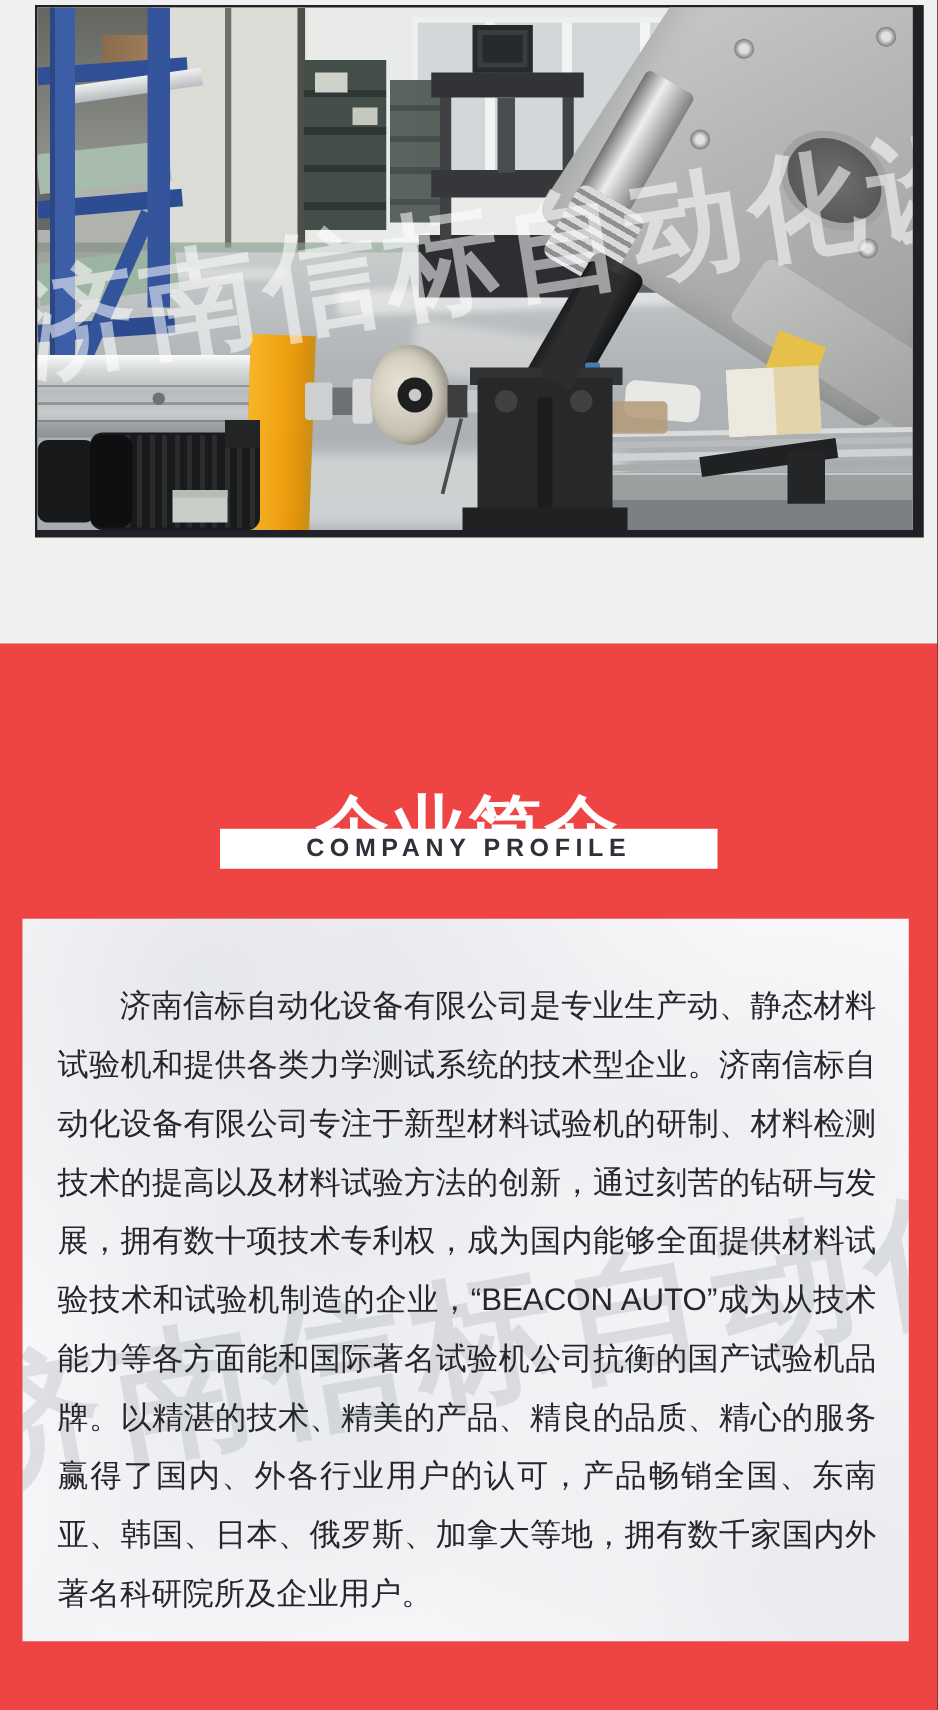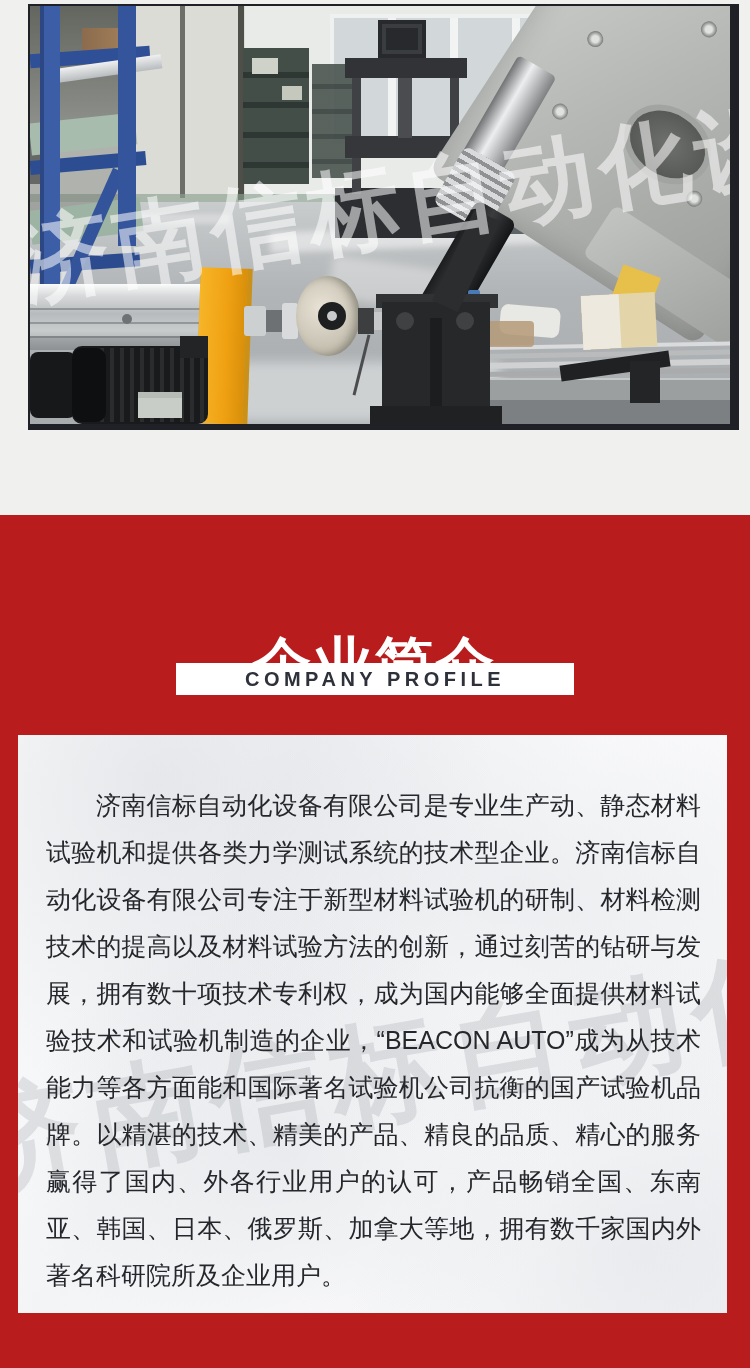--- a/index.html
+++ b/index.html
@@ -105,21 +105,21 @@
   .blue-beam1{left:0;top:44px;width:120px;height:14px;background:#2f4f96;transform:rotate(-4deg);}
   .green-shelf1{left:0;top:112px;width:106px;height:32px;background:#a8bcae;transform:rotate(-6deg);}
   .blue-beam2{left:0;top:150px;width:116px;height:14px;background:#2d4d92;transform:rotate(-5deg);}
   .green-shelf2{left:0;top:198px;width:112px;height:34px;background:#9db3a3;transform:rotate(-7deg);}
   .blue-beam3{left:0;top:250px;width:110px;height:14px;background:#2c4a8e;transform:rotate(-4deg);}
   .blue-brace{left:52px;top:158px;width:13px;height:150px;background:#33539b;transform:rotate(24deg);}
 
   .photo-watermark{left:-18px;top:118px;width:1000px;font-size:92px;font-weight:bold;letter-spacing:6px;color:rgba(255,255,255,.55);transform:rotate(-9deg);white-space:nowrap;}
 
   
-  .profile{position:absolute;left:0;top:515px;width:750px;height:853px;background:#b91c1c;}
+  .profile{position:absolute;left:0;top:515px;width:750px;height:853px;background:#ef4444;}
   .profile-title{position:absolute;left:0;top:78px;width:750px;text-align:center;color:#ffffff;font-size:58px;line-height:64px;font-weight:bold;letter-spacing:3px;}
   .subtitle-box{position:absolute;left:176px;top:148px;width:398px;height:32px;background:#ffffff;display:flex;align-items:center;justify-content:center;}
   .subtitle-text{color:#2e313a;font-size:20px;font-weight:bold;letter-spacing:4.5px;white-space:nowrap;}
 
   .card{position:absolute;left:18px;top:220px;width:709px;height:578px;overflow:hidden;
     background:
       radial-gradient(ellipse at 20% 8%, rgba(186,192,199,.28), transparent 42%),
       radial-gradient(ellipse at 72% 28%, rgba(178,184,192,.22), transparent 45%),
       radial-gradient(ellipse at 38% 72%, rgba(184,189,196,.24), transparent 42%),
       radial-gradient(ellipse at 88% 90%, rgba(180,186,193,.2), transparent 40%),

